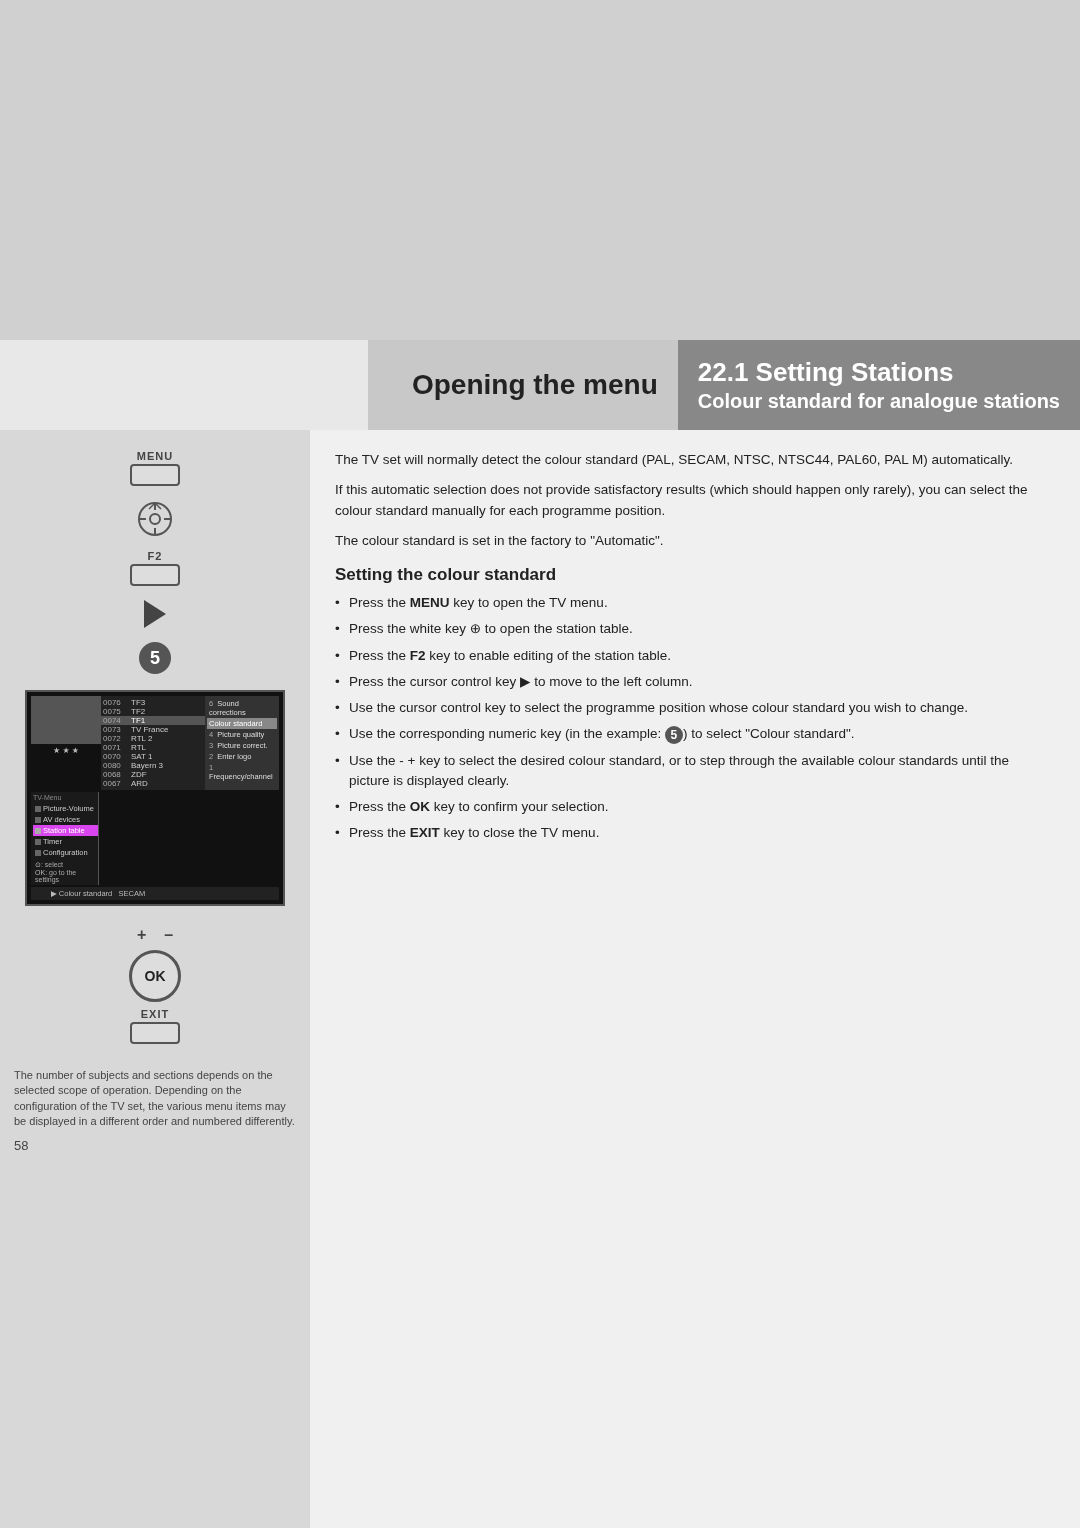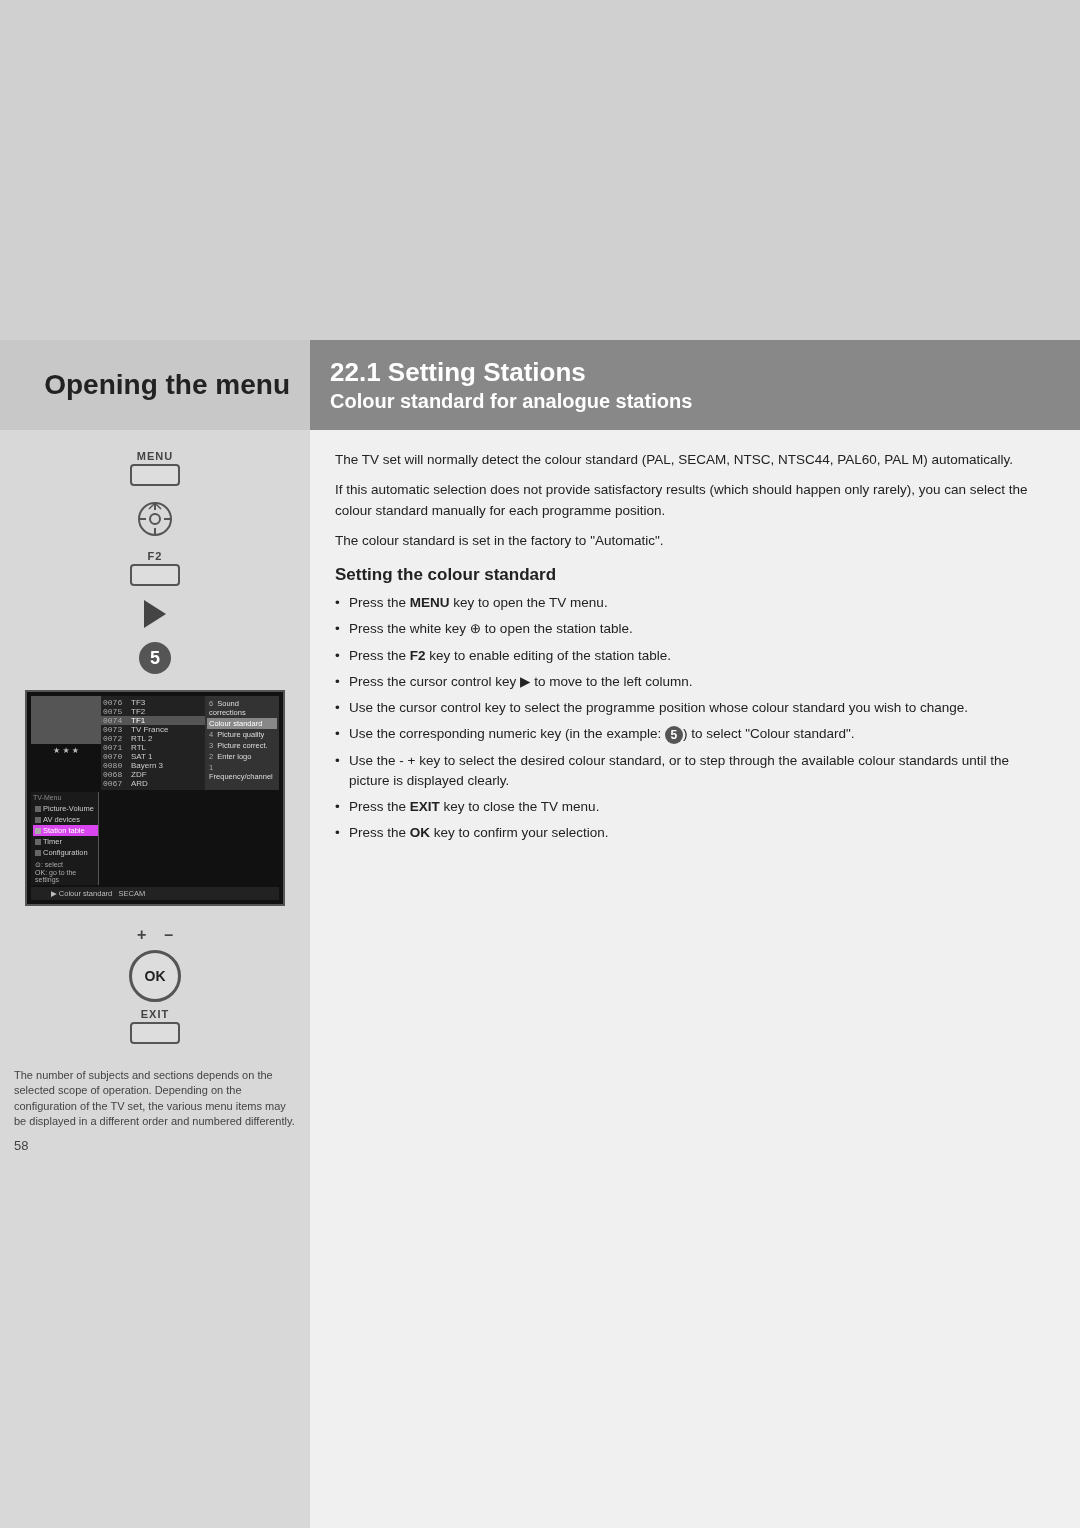--- a/index.html
+++ b/index.html
@@ -12,20 +12,21 @@
       color: #222;
       overflow: hidden;
     }
 
     .page {
       width: 1080px;
       height: 1528px;
       background: #e8e8e8;
       display: flex;
       flex-direction: column;
+      align-items: flex-end;
     }
 
     
     .top-gray {
       background: #d0d0d0;
       height: 340px;
       width: 100%;
     }
 
     
@@ -197,21 +198,20 @@
     }
 
     .tv-channel-item.highlighted {
       background: #555;
       color: #fff;
     }
 
     .tv-ch-num {
       width: 28px;
       color: #aaa;
-      font-family: Liberation Mono, monospace;
     }
 
     .tv-right-col {
       width: 74px;
       background: #333;
       padding: 2px;
     }
 
     .tv-right-item {
       font-size: 7.5px;
@@ -516,20 +516,20 @@
       <h3 class="subsection-title">Setting the colour standard</h3>
 
       <ul class="bullet-list">
         <li>Press the <span class="key-bold">MENU</span> key to open the TV menu.</li>
         <li>Press the white key ⊕ to open the station table.</li>
         <li>Press the <span class="key-bold">F2</span> key to enable editing of the station table.</li>
         <li>Press the cursor control key ▶ to move to the left column.</li>
         <li>Use the cursor control key to select the programme position whose colour standard you wish to change.</li>
         <li>Use the corresponding numeric key (in the example: <span class="num-inline">5</span>) to select "Colour standard".</li>
         <li>Use the - + key to select the desired colour standard, or to step through the available colour standards until the picture is displayed clearly.</li>
+        <li>Press the <span class="key-bold">OK</span> key to confirm your selection.</li>
         <li>Press the <span class="key-bold">EXIT</span> key to close the TV menu.</li>
-        <li>Press the <span class="key-bold">OK</span> key to confirm your selection.</li>
       </ul>
     </div>
 
   </div>
 
 </div>
 
 </body></html>

